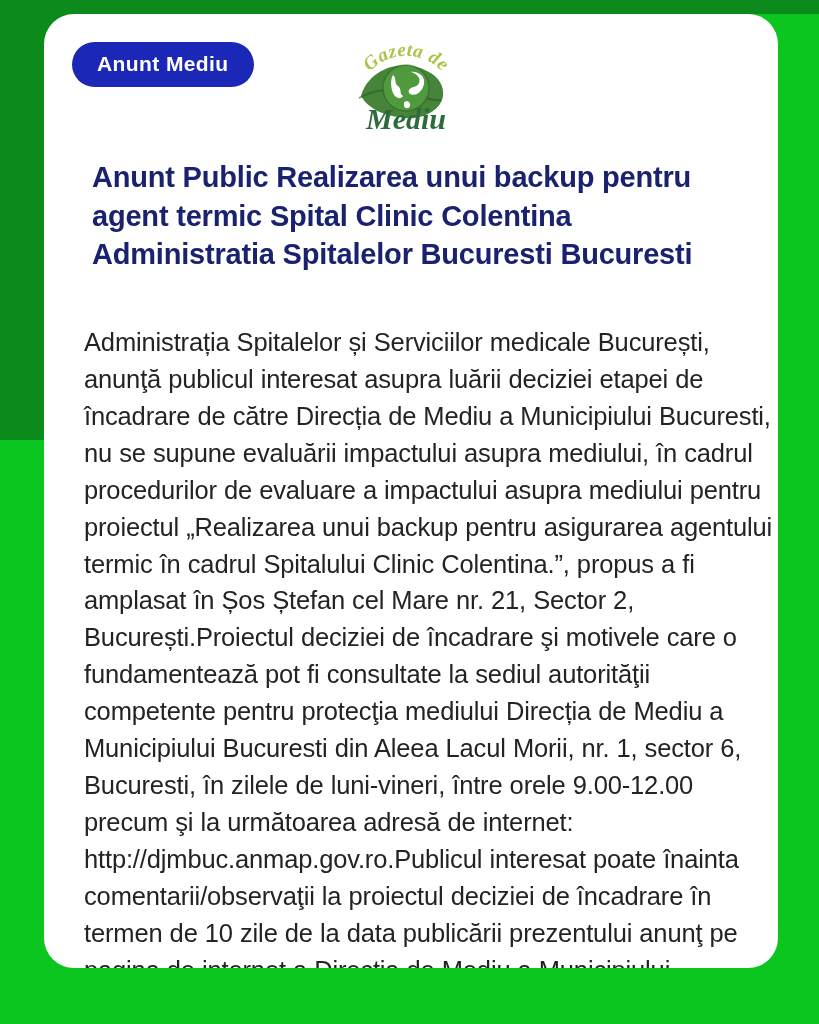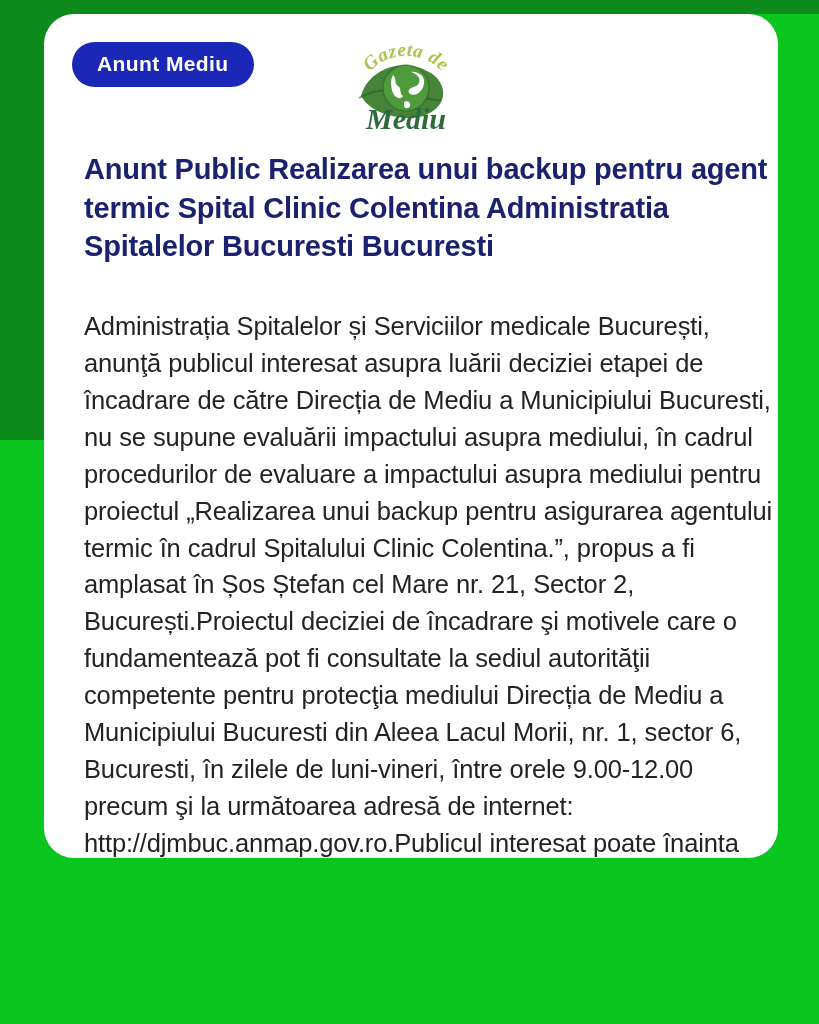--- a/index.html
+++ b/index.html
@@ -37,21 +37,21 @@
     height: 440px;
     background: #0d8a1c;
   }
 
   
   #card {
     position: absolute;
     left: 44px;
     top: 14px;
     width: 734px;
-    height: 844px;
+    height: 954px;
     background: #ffffff;
     border-radius: 30px;
     overflow: hidden;
     box-sizing: border-box;
   }
   #card-inner {
     position: absolute;
     left: 0;
     top: 0;
     width: 734px;
@@ -83,21 +83,21 @@
     position: absolute;
     left: 305px;
     top: 16px;
     width: 114px;
     height: 104px;
   }
   .logo svg { display: block; }
 
   
   .title {
-    margin: 0;
+    margin: 8px;
     padding: 18px 10px 0 40px;
     color: #1a2270;
     font-size: 29px;
     font-weight: bold;
     line-height: 1.33;
     letter-spacing: -0.2px;
   }
 
   
   .body-text {

